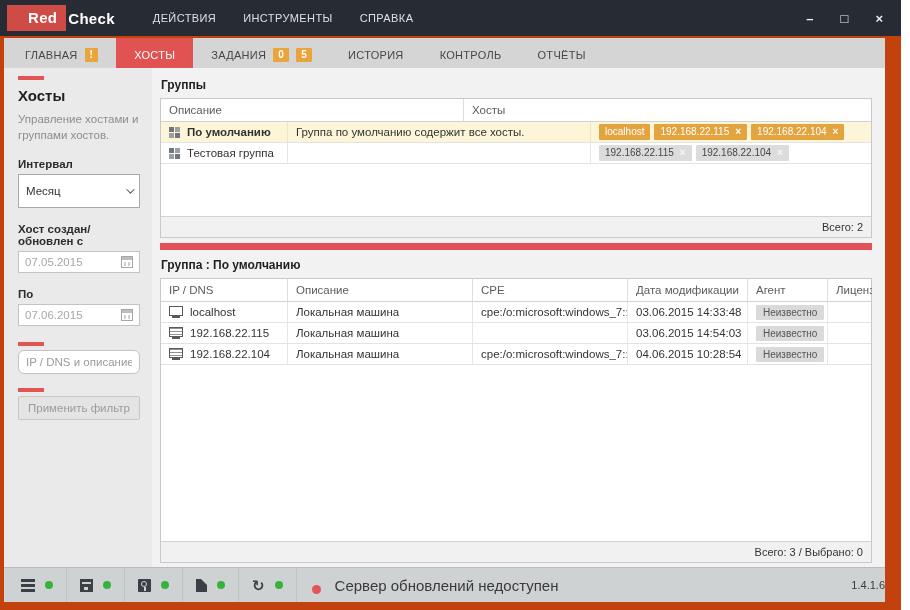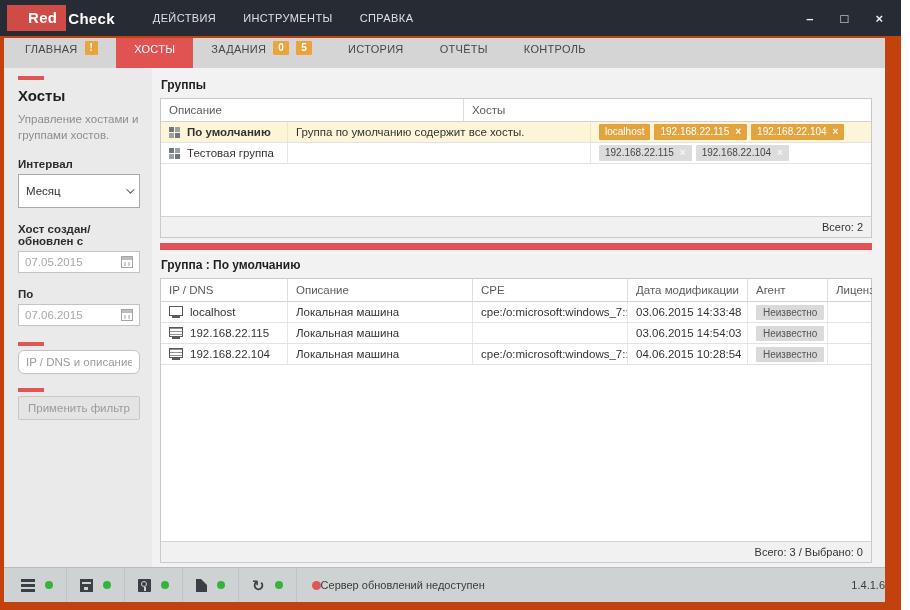--- a/index.html
+++ b/index.html
@@ -17,21 +17,21 @@
   .menu { display:flex; gap:27px; margin-left:38px; }
   .menu-item { color:#dde0e4; font-size:11px; letter-spacing:.4px; cursor:default; }
   .win-controls { margin-left:auto; margin-right:18px; display:flex; gap:27px; align-items:center; }
   .win-btn { color:#eceff1; font-size:13px; font-weight:bold; line-height:1; cursor:default; }
 
   
   .content-frame { margin:2px 16px 0 4px; height:564px; display:flex; flex-direction:column; }
 
   
   .tabbar { height:30px; background:#d5d5d5; display:flex; align-items:stretch; flex:none; }
-  .tab { display:flex; align-items:flex-end; gap:7px; padding:17px 18px; font-size:11px;
+  .tab { display:flex; align-items:center; gap:7px; padding:17px 18px; font-size:11px;
          color:#474747; letter-spacing:.3px; cursor:default; }
   .tab:first-child { padding-left:21px; }
   .tab.active { background:#e15252; color:#fff; }
   .tab-badge { background:#e9a43c; color:#fff; font-size:10px; font-weight:bold;
                padding:2px 5px; border-radius:1px; line-height:1; }
 
   
   .body-row { flex:1; display:flex; overflow:hidden; }
 
   
@@ -118,22 +118,22 @@
   .panel.detail .tbl { flex:1; }
 
   
   .statusbar { height:35px; background:#cfd2d3; border-top:1px solid #b9bcbd; display:flex;
                align-items:center; flex:none; }
   .svc { display:flex; align-items:center; gap:10px; padding:0 13px; height:100%;
          border-right:1px solid #c1c4c5; }
   .svc:first-child { padding-left:17px; }
   .dot { width:8px; height:8px; border-radius:50%; background:#35b33a; flex:none; }
   .dot.red { width:9px; height:9px; background:#e25555; }
-  .status-msg { display:flex; align-items:center; gap:0; padding:0 15px;
-                font-size:11px; color:#3a3a3a; }
+  .status-msg { display:flex; align-items:flex-end; gap:14px; padding:0 15px;
+                font-size:15px; color:#3a3a3a; }
   .version { margin-left:auto; font-size:11px; color:#3a3a3a; }
 
   .icon-menu { display:flex; flex-direction:column; gap:2px; }
   .icon-menu i { width:14px; height:3px; background:#3b4046; }
   .icon-storage { width:13px; height:13px; background:#3b4046; position:relative; }
   .icon-storage::before { content:''; position:absolute; top:3px; left:2px; right:2px; height:2px; background:#cfd2d3; }
   .icon-storage::after { content:''; position:absolute; bottom:2px; left:4px; width:4px; height:3px; background:#cfd2d3; }
   .icon-key { width:13px; height:13px; background:#3b4046; position:relative; border-radius:1px; }
   .icon-key::before { content:''; position:absolute; top:2px; left:3px; width:4px; height:4px;
                       border:1.5px solid #cfd2d3; border-radius:50%; }
@@ -177,24 +177,24 @@
       </div>
       <div class="tab">
         <span>ЗАДАНИЯ</span>
         <span class="tab-badge">0</span>
         <span class="tab-badge">5</span>
       </div>
       <div class="tab">
         <span>ИСТОРИЯ</span>
       </div>
       <div class="tab">
+        <span>КОНТРОЛЬ</span>
+      </div>
+      <div class="tab">
         <span>ОТЧЁТЫ</span>
-      </div>
-      <div class="tab">
-        <span>КОНТРОЛЬ</span>
       </div>
     </div>
 
     <div class="body-row">
 
       <aside class="sidebar">
         <div class="red-dash"></div>
         <div class="sb-title">Хосты</div>
         <div class="sb-desc">Управление хостами и группами хостов.</div>
 

